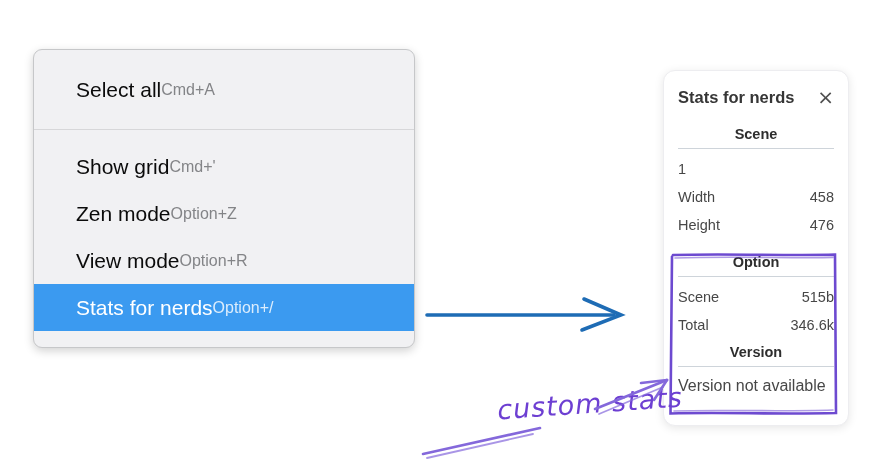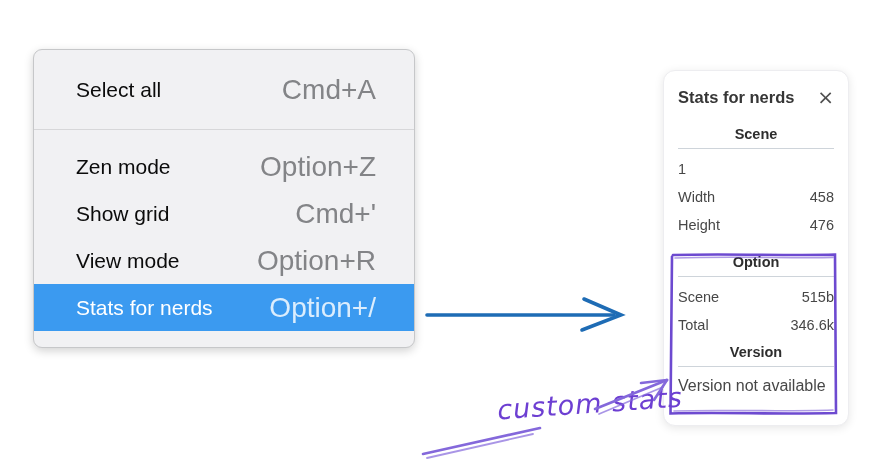--- a/index.html
+++ b/index.html
@@ -11,24 +11,24 @@
   .context-menu {
     position: absolute; left: 33px; top: 49px; width: 382px; height: 299px;
     background: #f1f1f3; border: 1px solid #c6c7c9; border-radius: 9px;
     box-shadow: 0 3px 10px rgba(0,0,0,0.18);
     overflow: hidden; display: flex; flex-direction: column;
   }
   .menu-group-1 { padding: 16px 0; }
   .menu-group-2 { padding: 13px 0 0 0; }
   .menu-divider { border: none; border-top: 1px solid #d7d7d9; width: 100%; }
   .menu-item {
-    height: 47px; display: flex; align-items: center; justify-content: space-between;
+    height: 47px; display: flex; align-items: center; 
     padding: 0 38px 0 42px; font-size: 21px; color: #0b0b0b; cursor: default;
   }
-  .menu-item .shortcut { color: #838487; font-size: 28px; }
+  .menu-item .shortcut { color: #838487; font-size: 16px; }
   .menu-item.selected { background: #3b9af0; color: #ffffff; }
   .menu-item.selected .shortcut { color: rgba(255,255,255,0.82); }
 
   
   .blue-arrow { position: absolute; left: 424px; top: 294px; }
 
   
   .stats-panel {
     position: absolute; left: 663px; top: 70px; width: 186px; height: 356px;
     background: #ffffff; border: 1px solid #ededf0; border-radius: 12px;
@@ -66,26 +66,26 @@
   <div class="context-menu">
     <div class="menu-group-1">
       <div class="menu-item">
         <span>Select all</span>
         <span class="shortcut">Cmd+A</span>
       </div>
     </div>
     <hr class="menu-divider">
     <div class="menu-group-2">
       <div class="menu-item">
+        <span>Show grid</span>
+        <span class="shortcut">Cmd+'</span>
+      </div>
+      <div class="menu-item">
         <span>Zen mode</span>
         <span class="shortcut">Option+Z</span>
-      </div>
-      <div class="menu-item">
-        <span>Show grid</span>
-        <span class="shortcut">Cmd+'</span>
       </div>
       <div class="menu-item">
         <span>View mode</span>
         <span class="shortcut">Option+R</span>
       </div>
       <div class="menu-item selected" style="background: rgb(59, 154, 240);">
         <span>Stats for nerds</span>
         <span class="shortcut">Option+/</span>
       </div>
     </div>

